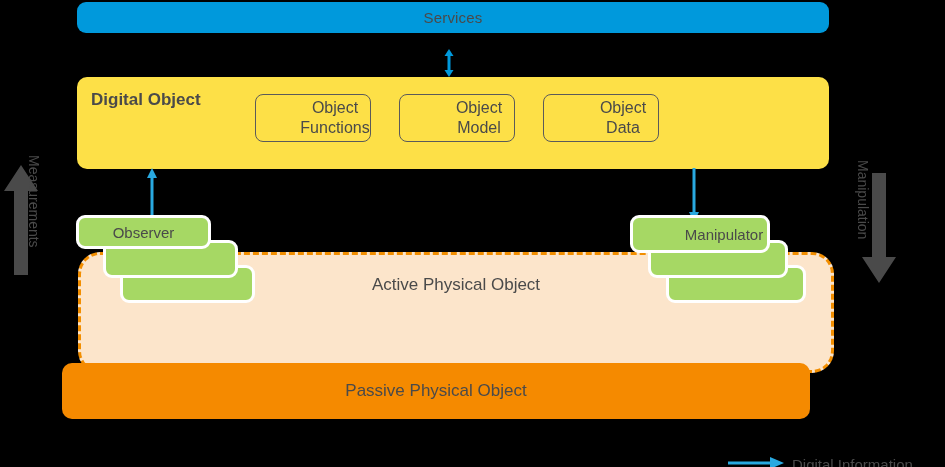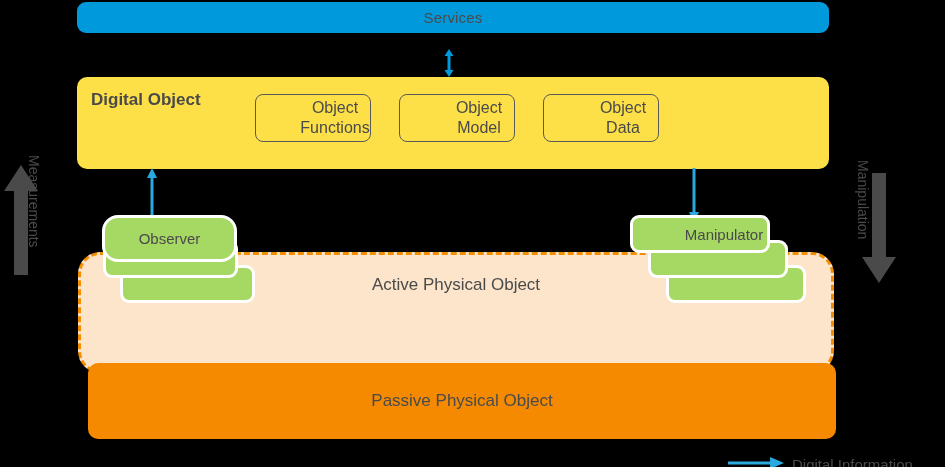--- a/index.html
+++ b/index.html
@@ -137,24 +137,24 @@
     right: 0;
     top: 20px;
     text-align: center;
     color: #4a4a4a;
     font-size: 17px;
   }
 
   
   .passive-box {
     position: absolute;
-    left: 88px;
+    left: 62px;
     top: 363px;
     width: 748px;
-    height: 76px;
+    height: 56px;
     background: #F58A00;
     border-radius: 10px;
     display: flex;
     align-items: center;
     justify-content: center;
   }
   .passive-label {
     color: #4a4a4a;
     font-size: 17px;
   }
@@ -170,21 +170,21 @@
     align-items: center;
     justify-content: center;
   }
   .green-label {
     color: #4a4a4a;
     font-size: 15px;
     white-space: nowrap;
   }
 
   
-  .obs1 { left: 102px;  top: 215px; width: 135px; height: 47px; z-index: 6; border-radius: 16px; }
+  .obs1 { left: 76px;  top: 215px; width: 135px; height: 34px; z-index: 6; }
   .obs2 { left: 103px; top: 240px; width: 135px; height: 38px; z-index: 5; }
   .obs3 { left: 120px; top: 265px; width: 135px; height: 38px; z-index: 4; }
 
   
   .man1 { left: 630px; top: 215px; width: 140px; height: 38px; z-index: 6; padding-left: 48px; }
   .man2 { left: 648px; top: 240px; width: 140px; height: 38px; z-index: 5; }
   .man3 { left: 666px; top: 265px; width: 140px; height: 38px; z-index: 4; }
 
   
   .legend {

